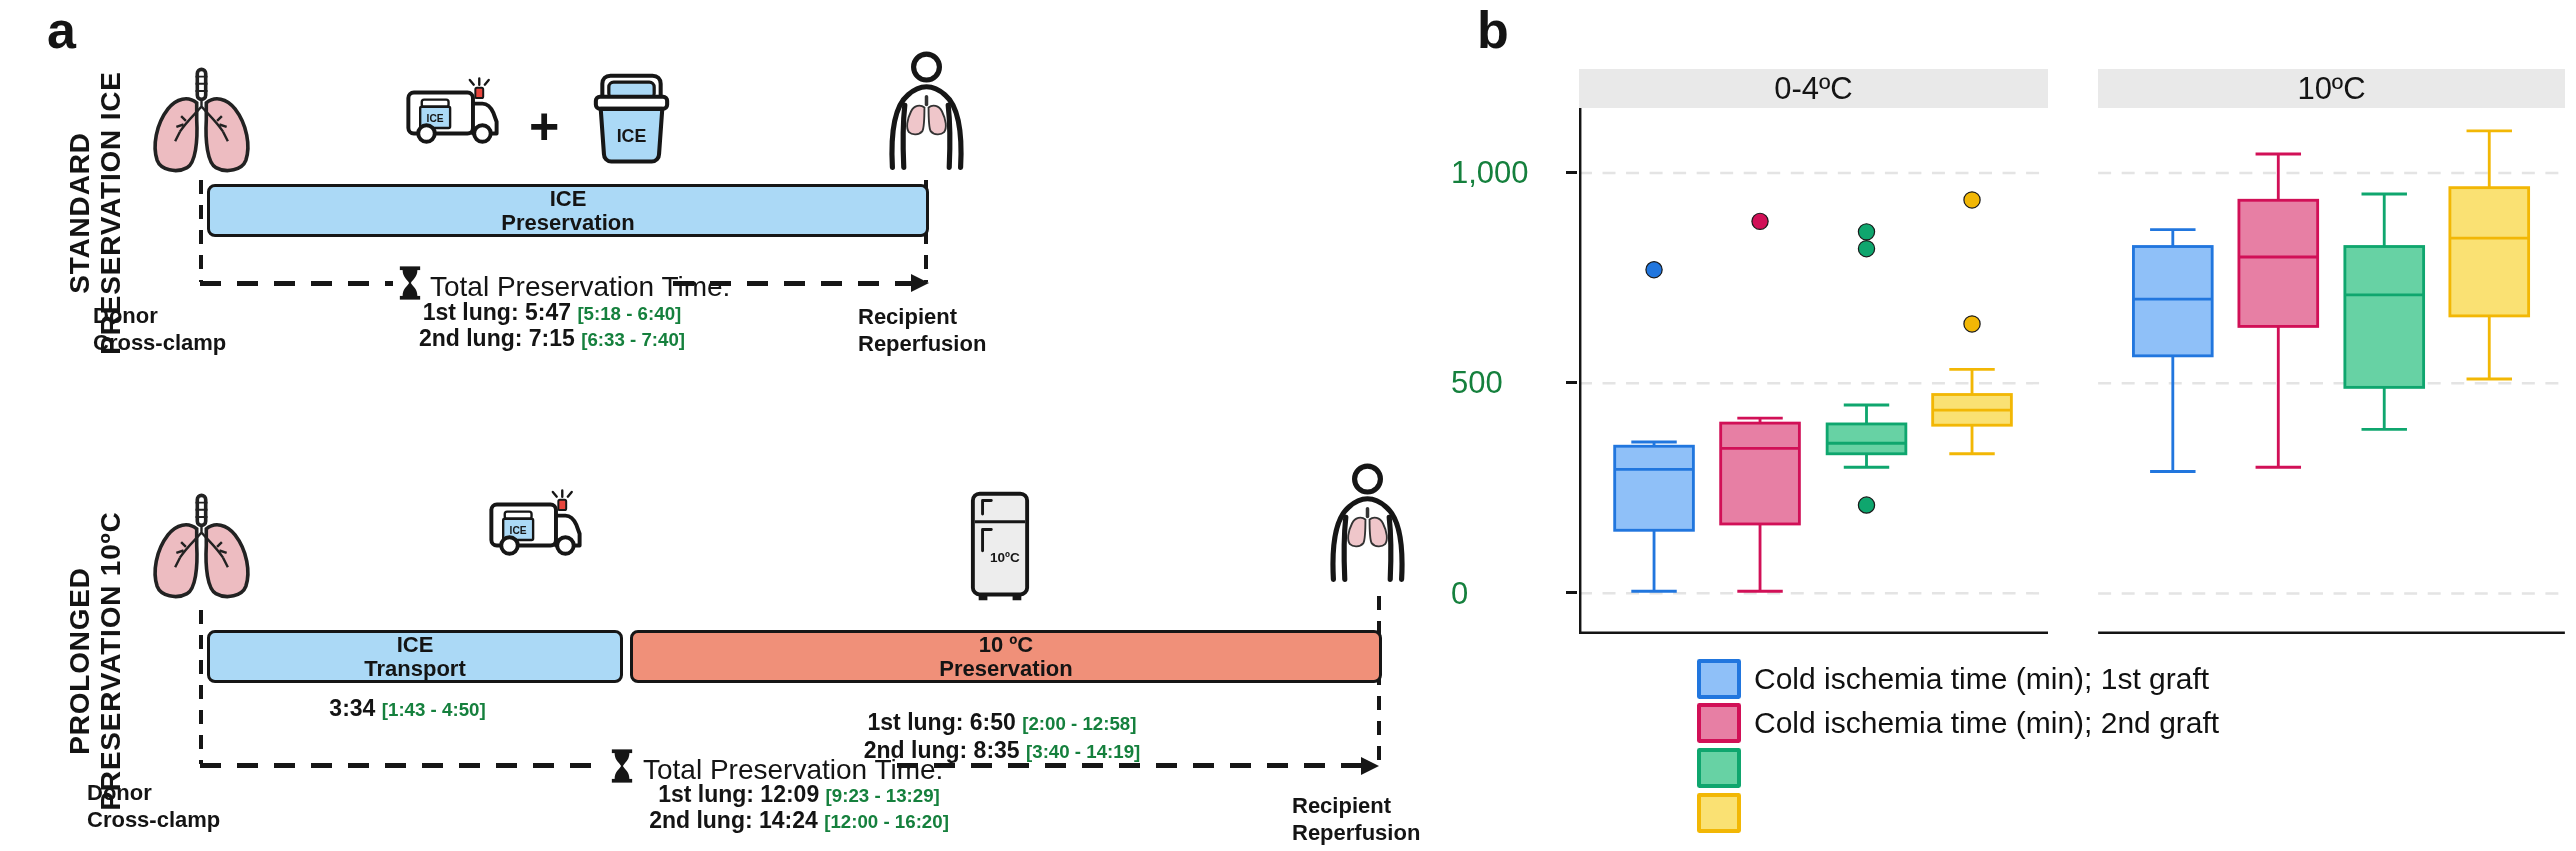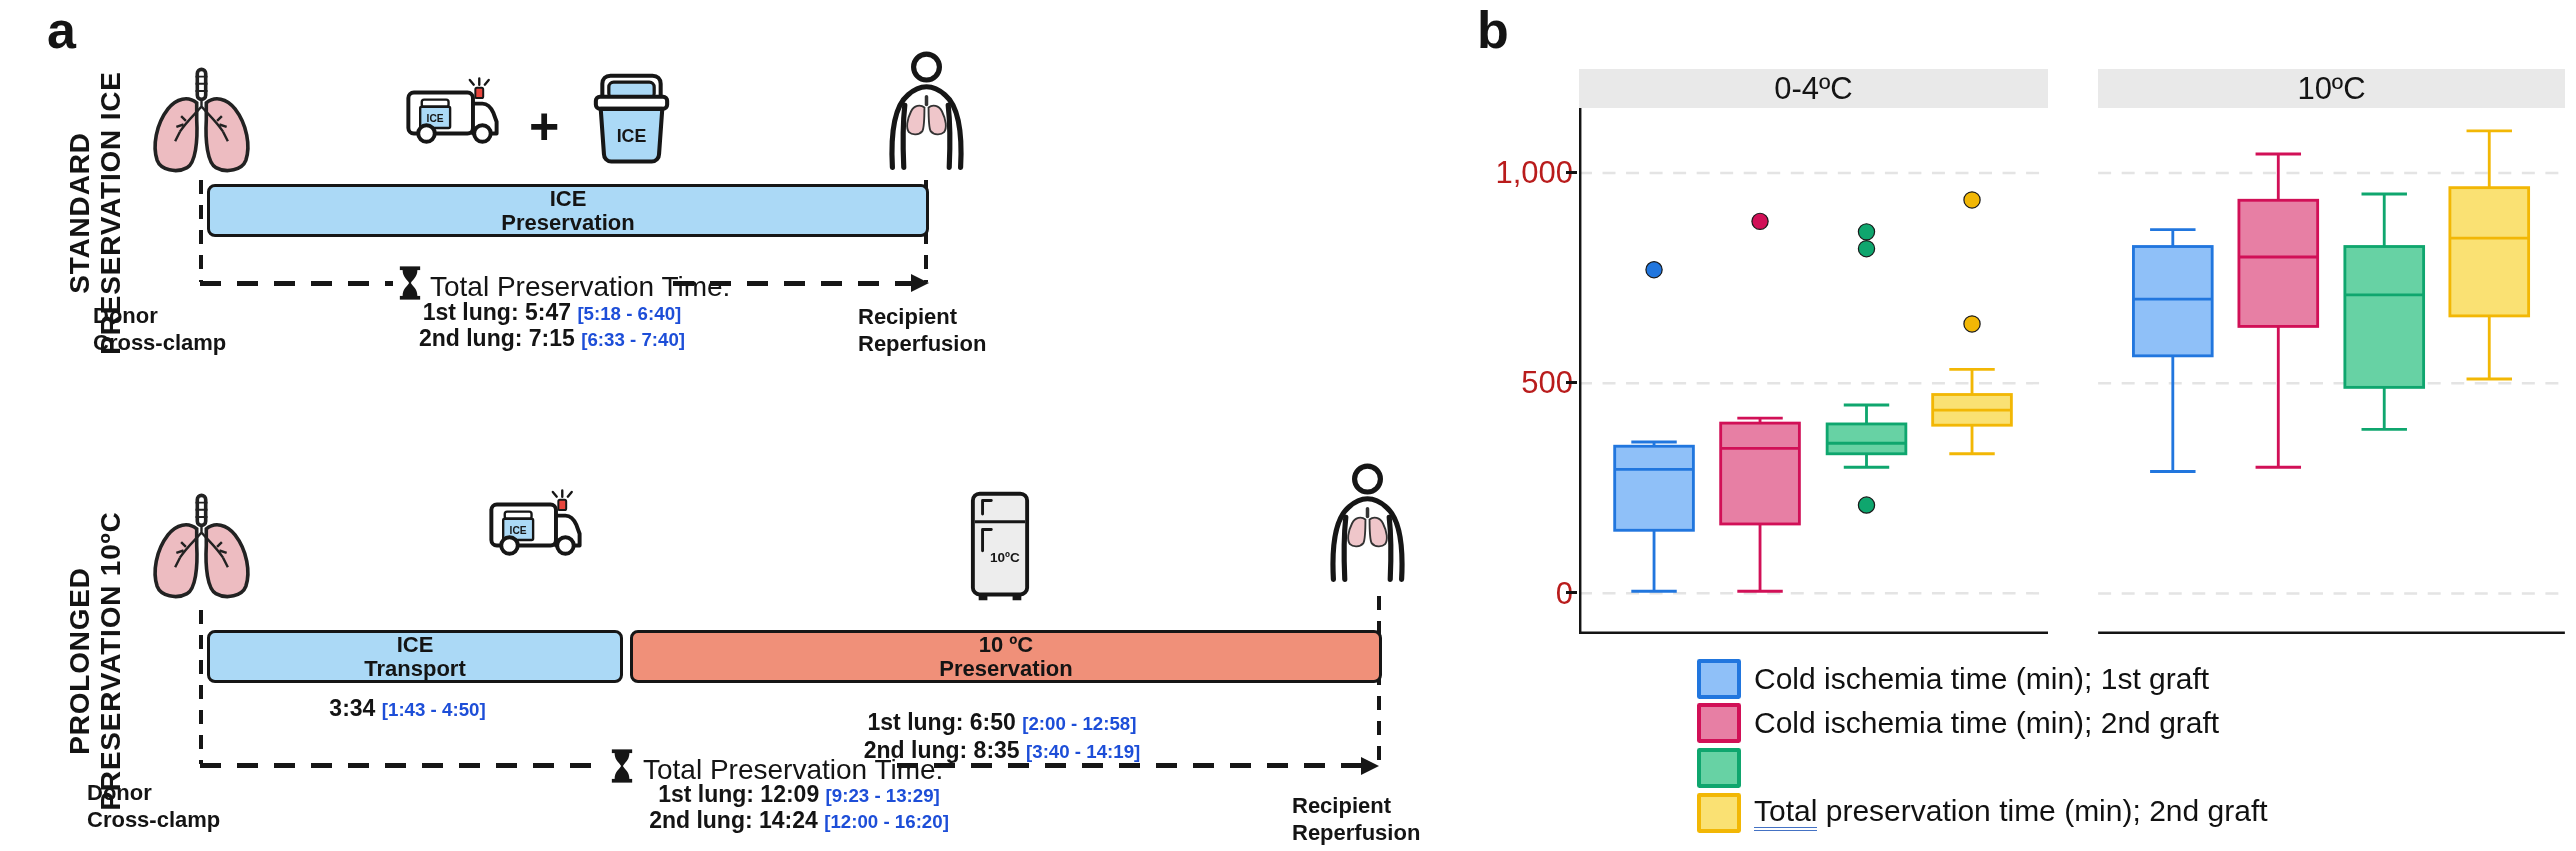--- a/index.html
+++ b/index.html
@@ -14,27 +14,27 @@
        display:flex;flex-direction:column;align-items:center;justify-content:center;
        font-size:22px;font-weight:700;line-height:23.5px;text-align:center;}
   .bar-blue{background:#ABD9F6;}
   .bar-salmon{background:#F09079;}
   .dash-h{position:absolute;height:4.9px;background:repeating-linear-gradient(90deg,#161616 0 21px,transparent 21px 37px);}
   .dash-v{position:absolute;width:4px;background:repeating-linear-gradient(180deg,#161616 0 13.8px,transparent 13.8px 25px);}
   .arrow-right{position:absolute;width:0;height:0;border-top:9px solid transparent;
                border-bottom:9px solid transparent;border-left:18px solid #161616;}
   .mark-label{position:absolute;font-size:22px;font-weight:700;line-height:27px;}
   .time-line{position:absolute;text-align:center;white-space:nowrap;font-size:23px;font-weight:700;}
-  .time-line .rng{font-size:18.7px;font-weight:600;color:#1d4ed8;}
+  .time-line .rng{font-size:18.7px;font-weight:600;color:#15803d;}
   .tl-title{position:absolute;white-space:nowrap;font-size:28px;font-weight:400;}
   .plus-sign{position:absolute;font-size:52px;font-weight:700;}
   
   .strip{position:absolute;top:69px;height:39px;background:#E9E9E9;display:flex;
          align-items:center;justify-content:center;font-size:31px;color:#141414;}
-  .ytick-label{position:absolute;width:122px;text-align:right;font-size:31px;line-height:39px;color:#b91c1c;}
+  .ytick-label{position:absolute;width:122px;font-size:31px;line-height:39px;color:#15803d;}
   .ytick-mark{position:absolute;width:11.4px;height:3.2px;background:#141414;}
   .facet-svg{position:absolute;top:108px;}
   .legend{position:absolute;left:1697px;top:659px;}
   .legend-row{display:flex;align-items:center;height:39px;margin-bottom:5.7px;}
   .swatch{width:36px;height:32px;border:4px solid #888;border-radius:2.4px;margin-right:13px;background:#eee;}
   .legend-text{font-size:30px;font-weight:400;color:#111;white-space:pre;}
   .lead{display:inline-block;border-bottom:4px double #4472C4;line-height:1.05;}
 </style>
 </head>
 <body>
@@ -344,18 +344,17 @@
     </div>
     <div class="legend-row">
       <span class="swatch" style="border-color: rgb(209, 16, 87); background: rgb(231, 127, 164);"></span>
       <span class="legend-text"><span class="lead"></span><span>Cold ischemia time (min); 2nd graft</span></span>
     </div>
     <div class="legend-row">
       <span class="swatch" style="border-color: rgb(15, 166, 110); background: rgb(103, 210, 164);"></span>
     </div>
     <div class="legend-row">
       <span class="swatch" style="border-color: rgb(242, 183, 5); background: rgb(250, 225, 115);"></span>
-      <span class="legend-text"><span class="lead">Total</span><span> preservation time (min); 2nd graft</span></span>
     </div>
   </div>
 
 </div>
 
 
 </body></html>

